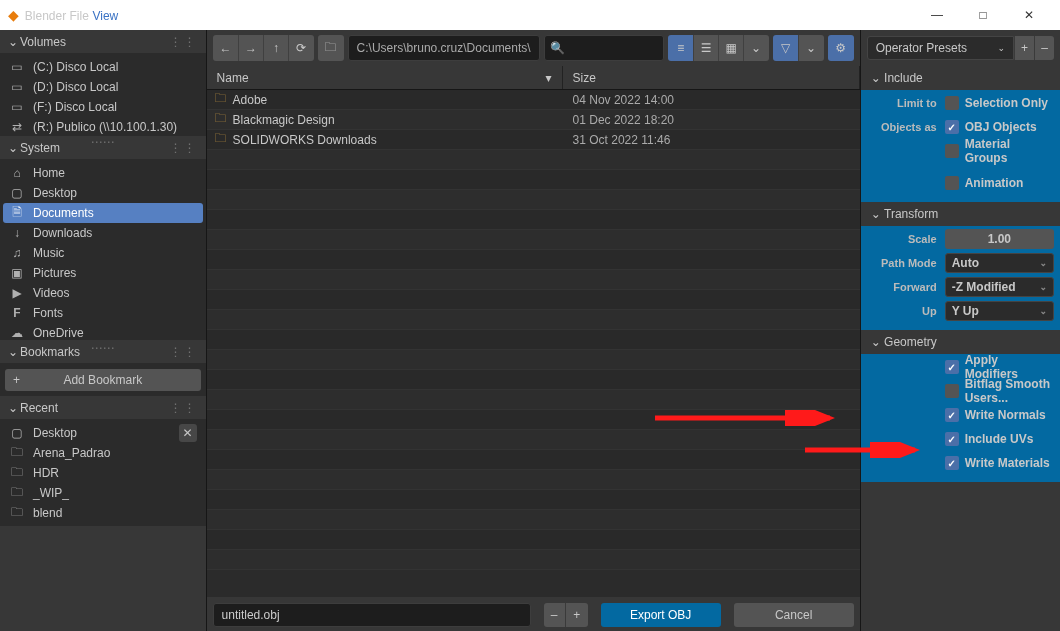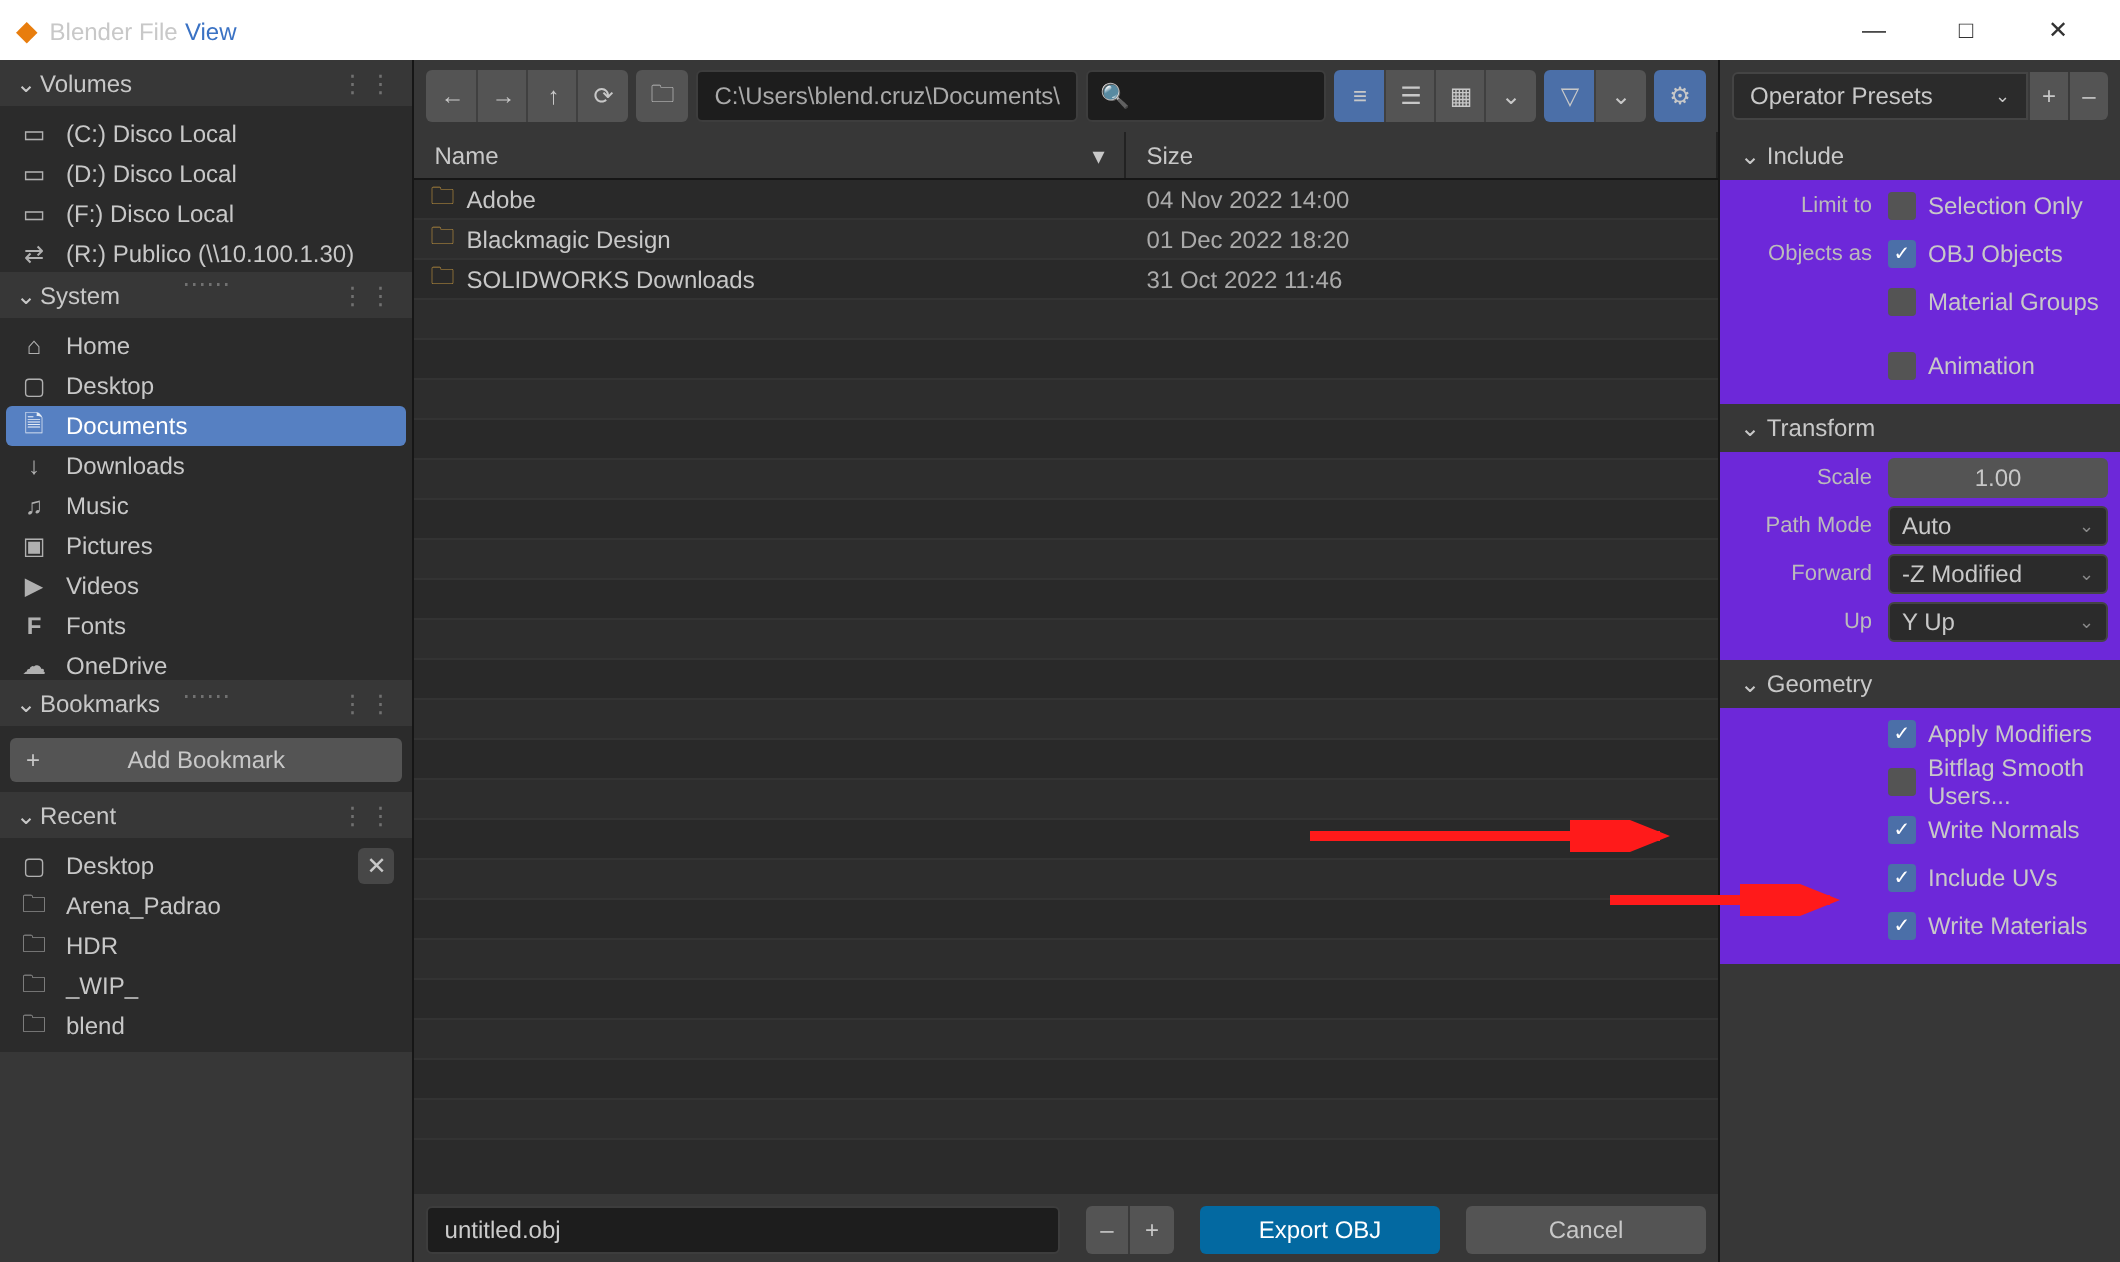--- a/index.html
+++ b/index.html
@@ -57,21 +57,21 @@
 .pmb:last-child { border-radius:0 3px 3px 0; }
 .actbtn { width:120px; height:24px; border-radius:3px; display:flex; align-items:center; justify-content:center; }
 .primary { background:#0369a1; color:#fff; }
 .secondary { background:#545454; }
 .rightpanel { width:225px; background:#373737; border-left:1px solid #161616; display:flex; flex-direction:column; overflow:hidden; }
 .op-presets { height:24px; margin:6px; display:flex; gap:0; }
 .opsel { flex:1; background:#2b2b2b; border:1px solid #444; border-radius:3px 0 0 3px; display:flex; align-items:center; padding:0 8px; justify-content:space-between; }
 .opbtn { width:20px; background:#545454; display:flex; align-items:center; justify-content:center; border-left:1px solid #3a3a3a; }
 .opbtn:last-child { border-radius:0 3px 3px 0; }
 .rp-section-h { height:24px; display:flex; align-items:center; padding:0 10px; background:#373737; }
-.rp-body { background:#6d28d9; padding:2px 6px 6px 6px; }
+.rp-body { background:#0369a1; padding:2px 6px 6px 6px;font-weight:bold; }
 .proprow { display:flex; align-items:center; height:22px; margin-bottom:2px; }
 .proplabel { width:78px; text-align:right; padding-right:8px; color:#bbb; font-size:11px; }
 .propctrl { flex:1; display:flex; align-items:center; }
 .chk { width:14px; height:14px; background:#545454; border-radius:2px; margin-right:6px; display:flex; align-items:center; justify-content:center; flex-shrink:0; }
 .chk.on { background:#4b6fa8; }
 .chk.on::after { content:"✓"; color:#fff; font-size:10px; }
 .numfield { flex:1; height:20px; background:#545454; border-radius:3px; display:flex; align-items:center; justify-content:center; }
 .selfield { flex:1; height:20px; background:#2b2b2b; border:1px solid #444; border-radius:3px; display:flex; align-items:center; padding:0 6px; justify-content:space-between; }
 .selfield .dd { opacity:.6; font-size:9px; }
 .closebtn-recent { width:18px; height:18px; background:#474747; border-radius:3px; display:flex; align-items:center; justify-content:center; margin-left:auto; }
@@ -213,21 +213,21 @@
 
   <div class="center">
     <div class="toolbar">
       <div style="display:flex">
         <div class="tbtn joined-l">←</div>
         <div class="tbtn joined-m">→</div>
         <div class="tbtn joined-m">↑</div>
         <div class="tbtn joined-r">⟳</div>
       </div>
       <div class="tbtn">🗀</div>
-      <div class="pathbox">C:\Users\blend.cruz\Documents\</div>
+      <div class="pathbox">C:\Users\bruno.cruz\Documents\</div>
       <div class="searchbox">
           <span>🔍</span>
         </div>
       <div class="viewtoggle">
         <div class="tbtn joined-l active">≡</div>
         <div class="tbtn joined-m">☰</div>
         <div class="tbtn joined-m">▦</div>
         <div class="tbtn joined-r">⌄</div>
       </div>
       <div style="display:flex">

